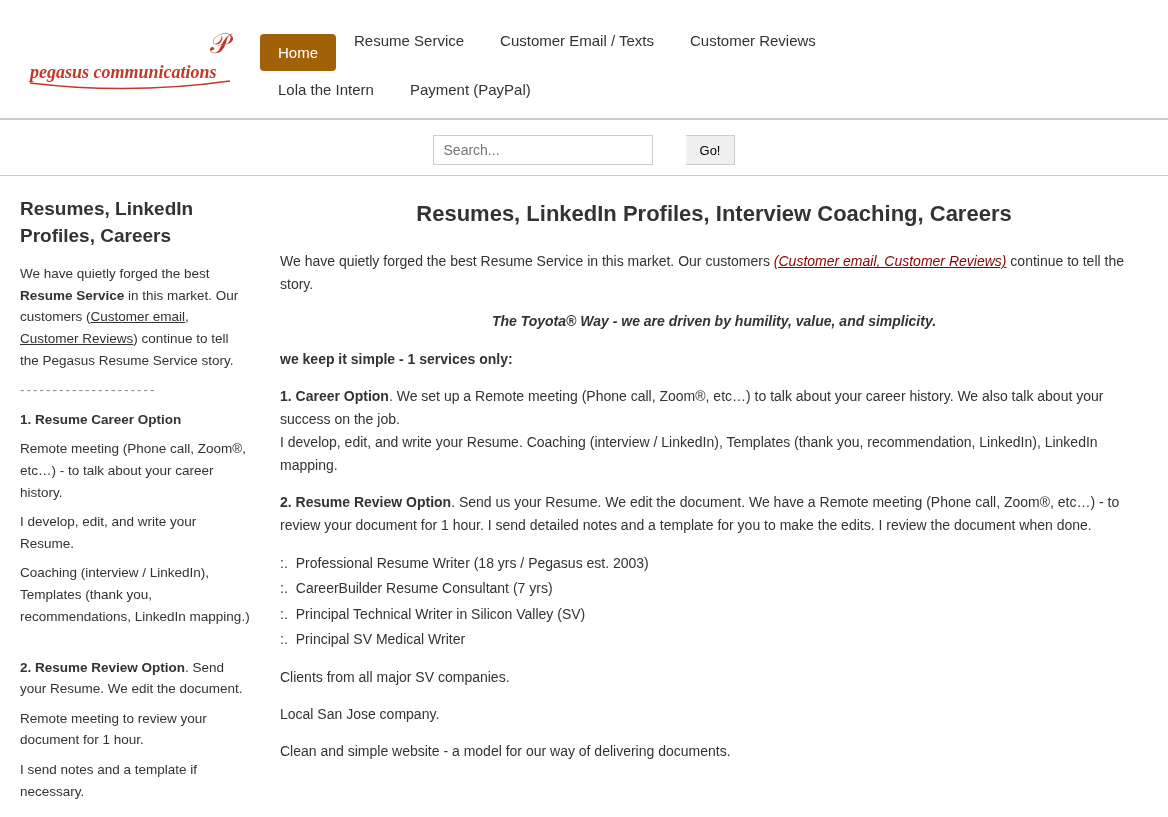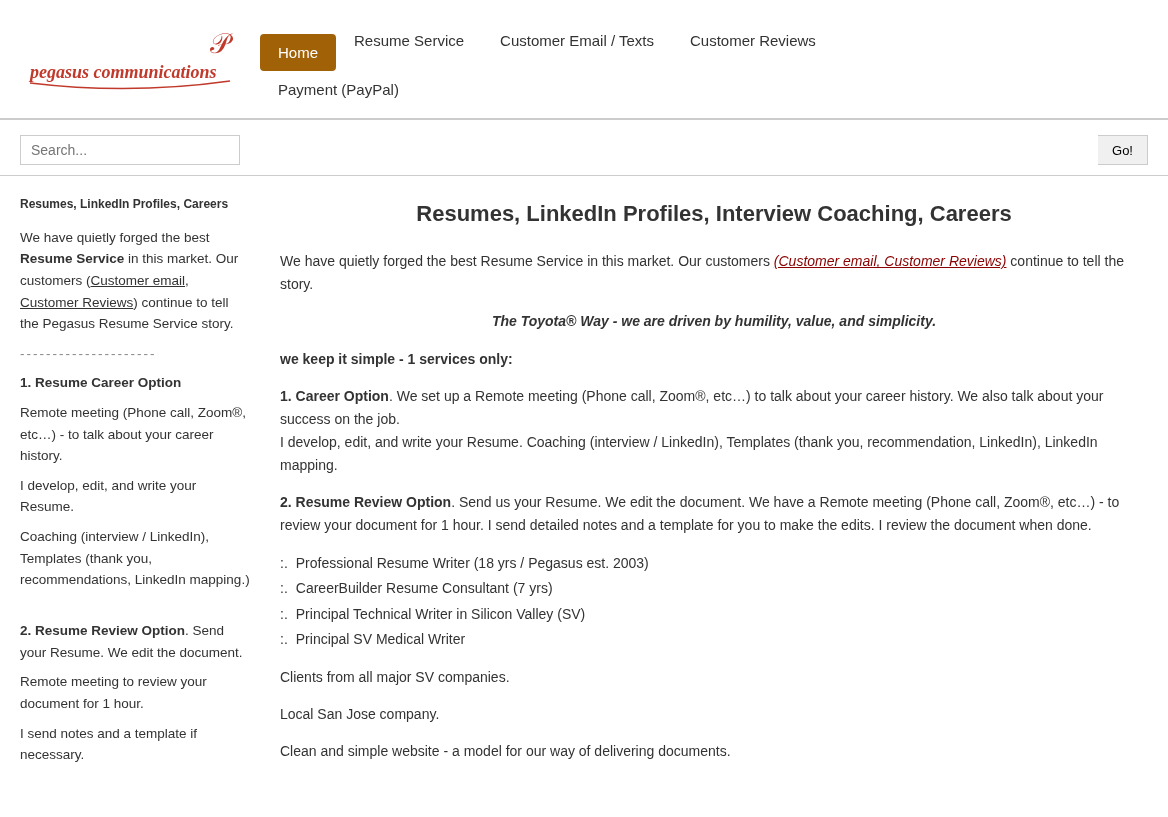--- a/index.html
+++ b/index.html
@@ -42,21 +42,21 @@
     .nav-item.active {
       background: #a16207;
       color: #fff;
       border-radius: 4px;
       margin-top: 24px;
     }
 
     
     #search-area {
       display: flex;
-      justify-content: space-between;
+      justify-content: center;
       padding: 15px 20px 10px;
       border-bottom: 1px solid #ccc;
       gap: 16px;
     }
     #search-input {
       width: 220px;
       padding: 6px 10px;
       border: 1px solid #ccc;
       font-size: 14px;
     }
@@ -78,21 +78,21 @@
     }
 
     
     #sidebar {
       width: 230px;
       flex-shrink: 0;
       font-size: 13.5px;
       line-height: 1.6;
     }
     #sidebar h2 {
-      font-size: 12px;
+      font-size: 19px;
       font-weight: bold;
       margin-bottom: 14px;
       line-height: 1.4;
     }
     #sidebar p { margin-bottom: 8px; }
     #sidebar a { color: #333; }
     #sidebar .divider {
       color: #888;
       margin-bottom: 8px;
       letter-spacing: 2px;
@@ -156,20 +156,21 @@
     </svg>
   </div>
   <div id="nav-area">
     <div id="nav-row1">
       <a class="nav-item active">Home</a>
       <a class="nav-item">Resume Service</a>
       <a class="nav-item">Customer Email / Texts</a>
       <a class="nav-item">Customer Reviews</a>
     </div>
     <div id="nav-row2">
+      <a class="nav-item">Lola the Intern</a>
       <a class="nav-item">Payment (PayPal)</a>
     </div>
   </div>
 </div>
 
 <div id="search-area">
   <input id="search-input" type="text" placeholder="Search..." style="">
   <button id="search-button">Go!</button>
 </div>
 

